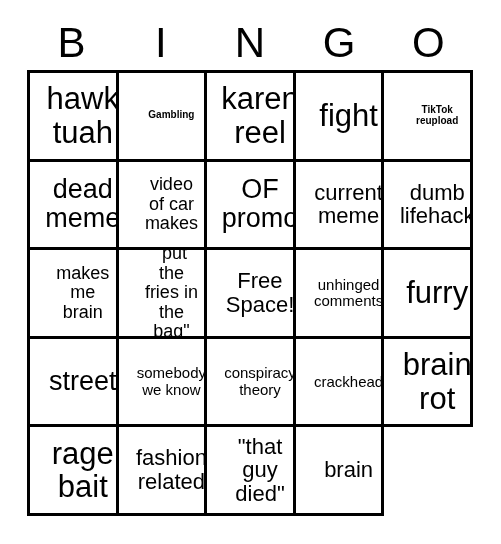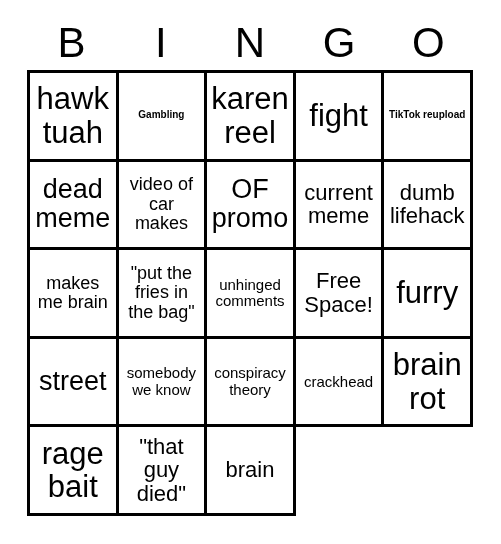--- a/index.html
+++ b/index.html
@@ -69,20 +69,21 @@
     overflow: hidden;
     background: #ffffff;
   }
 
   .cell-text {
     display: block;
     width: 100%;
     line-height: 1.08;
     word-break: normal;
     hyphens: none;
+    margin-left: 20px;
   }
 
   
   .sz-xl   { font-size: 31px; }
   .sz-lg   { font-size: 27px; }
   .sz-md   { font-size: 22px; }
   .sz-sm   { font-size: 18px; }
   .sz-xs   { font-size: 15px; }
   .sz-xxs  { font-size: 10px; font-weight: bold; }
 </style>
@@ -130,24 +131,24 @@
       <div class="cell">
         <span class="cell-text sz-md">dumb lifehack</span>
       </div>
       <div class="cell">
         <span class="cell-text sz-sm">makes me brain</span>
       </div>
       <div class="cell">
         <span class="cell-text sz-sm">"put the fries in the bag"</span>
       </div>
       <div class="cell">
-        <span class="cell-text sz-xs">unhinged comments</span>
+        <span class="cell-text sz-md">Free Space!</span>
       </div>
       <div class="cell">
-        <span class="cell-text sz-md">Free Space!</span>
+        <span class="cell-text sz-xs">unhinged comments</span>
       </div>
       <div class="cell">
         <span class="cell-text sz-xl">furry</span>
       </div>
       <div class="cell">
         <span class="cell-text sz-lg">street</span>
       </div>
       <div class="cell">
         <span class="cell-text sz-xs">somebody we know</span>
       </div>
@@ -157,20 +158,23 @@
       <div class="cell">
         <span class="cell-text sz-xs">crackhead</span>
       </div>
       <div class="cell">
         <span class="cell-text sz-xl">brain rot</span>
       </div>
       <div class="cell">
         <span class="cell-text sz-xl">rage bait</span>
       </div>
       <div class="cell">
+        <span class="cell-text sz-md">fashion related</span>
+      </div>
+      <div class="cell">
         <span class="cell-text sz-md">"that guy died"</span>
       </div>
       <div class="cell">
         <span class="cell-text sz-md">brain</span>
       </div>
     </div>
 
 </div>
 
 </body></html>

